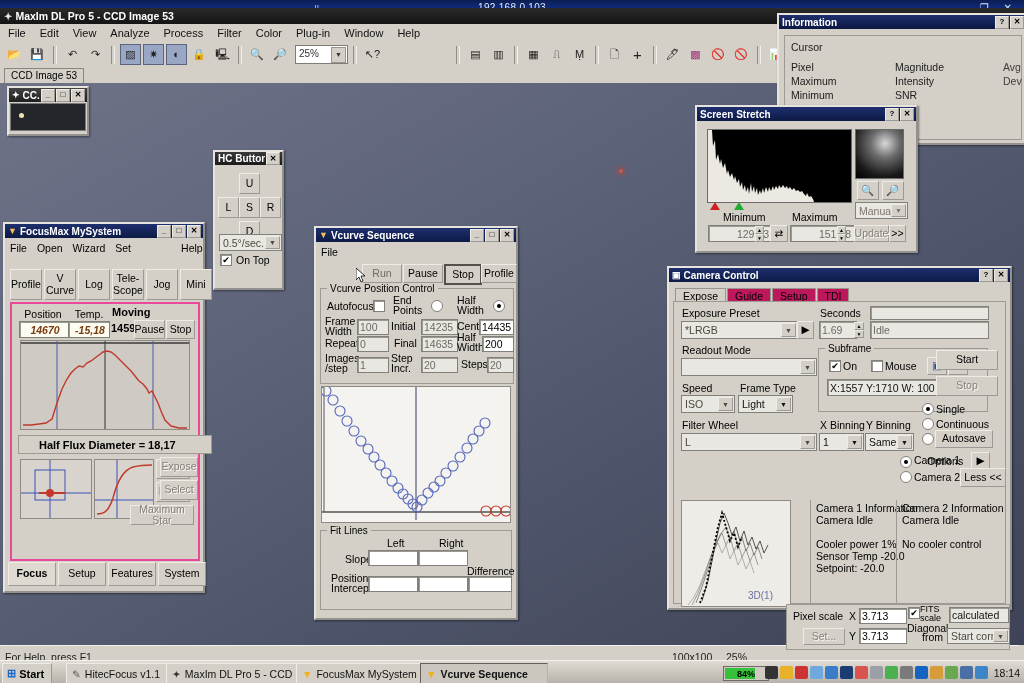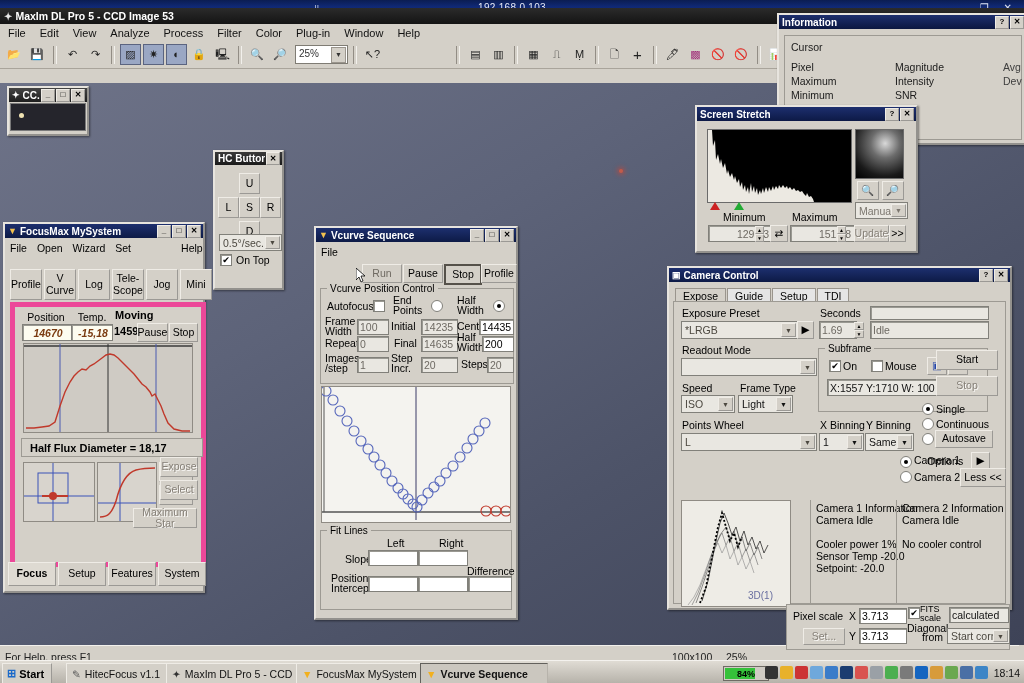--- a/index.html
+++ b/index.html
@@ -133,24 +133,24 @@
   #hc-window{left:213px;top:150px;width:67px;height:136px;}
   #hc-window .pad{position:relative;height:82px;}
   #hc-window .hb{position:absolute;width:19px;height:19px;}
   #hc-window .combo{position:absolute;left:4px;top:82px;width:58px;height:15px;}
   #hc-window .ontop{position:absolute;left:5px;top:102px;display:flex;align-items:center;gap:4px;}
 
   
   #focusmax{left:3px;top:222px;width:198px;height:367px;}
   #fm-tabsrow{position:absolute;left:5px;top:45px;display:flex;gap:2px;}
   #fm-tabsrow .btn{width:30px;height:29px;}
-  #fm-panel{position:absolute;left:5px;top:78px;width:186px;height:255px;border:5px solid #ec4899;background:#d4d0c8;}
+  #fm-panel{position:absolute;left:5px;top:78px;width:186px;height:255px;border:2px solid #ec4899;background:#d4d0c8;}
   #fm-graph{position:absolute;left:8px;top:36px;width:168px;height:88px;background:#cfcbc4;border:1px solid #8f8b84;}
   #fm-hfd{position:absolute;left:6px;top:131px;width:172px;height:17px;background:#d4d0c8;border:1px solid #9d9a93;
-    font-size:11px;font-weight:bold;display:flex;align-items:center;padding-left:8px;}
+    font-size:11px;font-weight:bold;display:flex;align-items:center;padding-left:20px;}
   #fm-bottabs{position:absolute;left:3px;top:338px;display:flex;gap:2px;}
   #fm-bottabs .btn{width:46px;height:22px;}
   #fm-bottabs .btn.sel{font-weight:bold;background:#dedad2;}
 
   
   #vcurve{left:314px;top:226px;width:200px;height:390px;}
   #vc-plot{position:absolute;left:5px;top:158px;width:188px;height:135px;background:#f4f3ef;border:1px solid #8f8b84;}
   #vc-fit{position:absolute;left:4px;top:302px;width:190px;height:78px;}
 
   
@@ -160,21 +160,21 @@
     background:radial-gradient(circle at 62% 28%, #d9d9d9 0%, #6c6c6c 32%, #1a1a1a 72%, #000 100%);}
 
   
   #info{left:777px;top:13px;width:247px;height:128px;}
   #info .pane{position:absolute;left:5px;top:20px;right:4px;bottom:3px;border:1px solid #9d9a93;background:#d4d0c8;
     font-size:10.5px;color:#1b1b1b;}
 
   
   #camctl{left:667px;top:266px;width:341px;height:340px;}
   #cc-tabs{position:absolute;left:6px;top:20px;display:flex;font-size:10.5px;}
-  #cc-tabs .t{padding:1px 7px;border:1px solid #9a958d;border-bottom:none;background:#e5e5e5;margin-right:1px;}
+  #cc-tabs .t{padding:1px 7px;border:1px solid #9a958d;border-bottom:none;background:#be185d;margin-right:1px;}
   #cc-tabs .t.sel{background:#d4d0c8;font-weight:normal;border-bottom:1px solid #d4d0c8;position:relative;top:0;}
   #cc-body{position:absolute;left:4px;top:33px;right:4px;bottom:4px;border:1px solid #9d9a93;background:#d4d0c8;}
 
   
   #pixscale{position:absolute;left:786px;top:604px;width:222px;height:44px;background:#d4d0c8;border:1px solid #9d9a93;}
 
   
   #taskbar{
     position:absolute;left:0;top:660px;width:1024px;height:23px;
     background:linear-gradient(180deg,#e0dcd4 0%,#c8c4bc 55%,#b5b1a8 100%);
@@ -276,20 +276,23 @@
       <div class="tb-sep"></div>
       <div class="tb-ico">◧</div>
       <div class="tb-ico">◩</div>
       <div class="tb-ico">◪</div>
       <div class="tb-ico" style="color:#1a7a4a">▬</div>
       <div class="tb-ico" style="color:#2a4fb0">⌒</div>
       <div class="tb-sep"></div>
       <div class="tb-ico" style="color:#c03030;font-size:9px">⁺ˣ</div>
     </div>
 
+    <div id="maxim-doctab">
+      <div class="tab">CCD Image 53</div>
+    </div>
 
     <div id="maxim-client">
       <div class="star" style="left:619px;top:86px"></div>
     </div>
 
     <div id="maxim-status">
       <span class="help">For Help, press F1</span>
       <span class="sz">100x100</span>
       <span class="zm">25%</span>
     </div>
@@ -638,21 +641,21 @@
         <span>ISO</span>
         <span class="arr">▼</span>
       </div>
 
       <span class="lbl" style="position:absolute;left:66px;top:80px">Frame Type</span>
       <div class="combo" style="position:absolute;left:64px;top:93px;width:50px;height:16px;color:#111">
         <span>Light</span>
         <span class="arr">▼</span>
       </div>
 
-      <span class="lbl" style="position:absolute;left:8px;top:117px">Points Wheel</span>
+      <span class="lbl" style="position:absolute;left:8px;top:117px">Filter Wheel</span>
       <div class="combo" style="position:absolute;left:7px;top:131px;width:131px;height:16px">
         <span>L</span>
         <span class="arr">▼</span>
       </div>
 
       <span class="lbl" style="position:absolute;left:146px;top:5px">Seconds</span>
       <div class="fld ro" style="position:absolute;left:145px;top:19px;width:34px;height:16px">1.69</div>
       <div style="position:absolute;left:180px;top:20px;width:10px;height:14px;display:flex;flex-direction:column">
         <i style="flex:1;background:#d4d0c8;border:1px outset #efece6;font-size:5px;display:flex;align-items:center;justify-content:center;font-style:normal">▲</i>
         <i style="flex:1;background:#d4d0c8;border:1px outset #efece6;font-size:5px;display:flex;align-items:center;justify-content:center;font-style:normal">▼</i>

